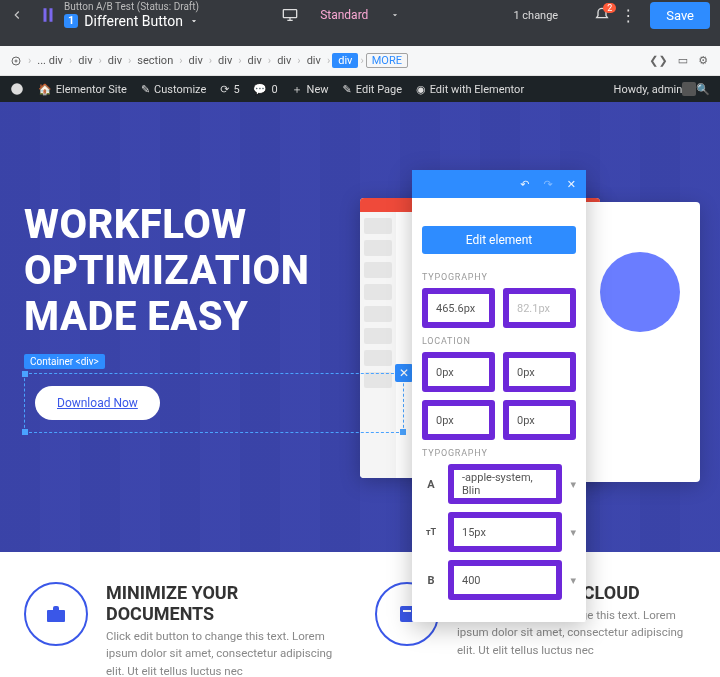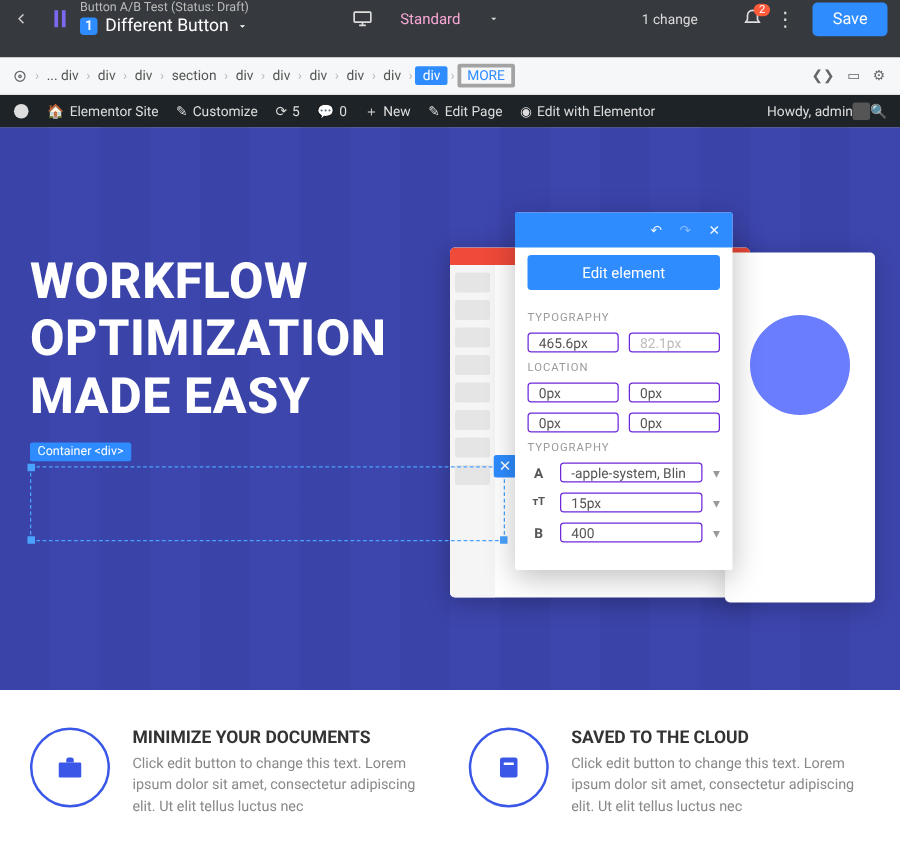--- a/index.html
+++ b/index.html
@@ -17,21 +17,21 @@
 .device{display:flex;align-items:center;gap:22px;font-size:12px;color:#f9a8d4;cursor:pointer}
 .changes{font-size:11px;color:#ddd;margin:0 30px}
 .bell{position:relative;margin:0 6px;color:#ddd}
 .bell .cnt{position:absolute;top:-4px;right:-6px;background:#ff5b3a;color:#fff;border-radius:8px;font-size:9px;padding:0 4px}
 .save-btn{background:#2e8cff;color:#fff;border:none;border-radius:4px;padding:6px 16px;font-size:13px;cursor:pointer;margin-left:10px}
 
 .crumbs{background:#f6f7f8;height:30px;display:flex;align-items:center;font-size:11px;color:#555;border-bottom:1px solid #e3e3e3;padding:0 6px}
 .crumbs .c{display:flex;align-items:center;gap:4px;padding:0 4px}
 .crumbs .sep{color:#bbb;margin:0 2px}
 .crumbs .active{background:#2e8cff;color:#fff;border-radius:2px;padding:1px 6px}
-.crumbs .more{border:3px solid #a3a3a3;color:#2e8cff;border-radius:2px;padding:0 5px}
+.crumbs .more{border:1px solid #a3a3a3;color:#2e8cff;border-radius:2px;padding:0 5px}
 .crumbs .tail{margin-left:auto;display:flex;gap:10px;color:#666;padding-right:6px}
 
 .wpbar{background:#1d2327;color:#ddd;height:26px;display:flex;align-items:center;font-size:11px;gap:14px;padding:0 10px}
 .wpbar .itm{display:flex;align-items:center;gap:4px;cursor:pointer}
 .wpbar .right{margin-left:auto;display:flex;gap:0;align-items:center}
 .wpbar .ava{width:14px;height:14px;background:#555;border-radius:2px}
 
 .hero{position:relative;height:450px;background:linear-gradient(rgba(61,70,180,.85),rgba(61,70,180,.85)),repeating-linear-gradient(90deg,#2a3360 0 40px,#394480 40px 80px);color:#fff;padding:100px 0 0 24px}
 .hero h1{font-size:40px;font-weight:800;line-height:1.15;letter-spacing:.5px}
 .sel-label{display:inline-block;background:#2e8cff;font-size:10px;padding:2px 6px;border-radius:2px;margin-top:14px}
@@ -45,35 +45,35 @@
 .mock .mb-top{height:14px;background:#ef4a3a}
 .mock .mb-side{position:absolute;left:0;top:14px;width:36px;bottom:0;background:#f5f5f5;display:flex;flex-direction:column;gap:6px;padding:6px 4px}
 .mock .mb-side div{height:16px;background:#e5e5e5;border-radius:2px}
 .mock2{position:absolute;top:100px;right:20px;width:120px;height:280px;background:#fff;border-radius:4px;box-shadow:0 4px 20px rgba(0,0,0,.2);overflow:hidden}
 .mock2 .circle{width:80px;height:80px;border-radius:50%;background:#6a7dff;margin:50px auto 0;position:relative}
 
 .panel{position:absolute;top:170px;left:412px;width:174px;background:#fff;border-radius:2px;box-shadow:0 6px 24px rgba(0,0,0,.25);font-size:11px;color:#555;z-index:5}
 .panel-head{background:#2e8cff;height:28px;display:flex;align-items:center;justify-content:flex-end;gap:14px;padding:0 10px;color:#fff}
 .panel-head span{cursor:pointer;opacity:.9}
 .panel-head .dim{opacity:.4}
-.panel-body{padding:6px 10px 14px}
+.panel-body{padding:28px 10px 14px}
 .edit-btn{width:100%;background:#2e8cff;color:#fff;border:none;border-radius:3px;padding:7px 0;font-size:12px;cursor:pointer;margin-bottom:12px}
 .sec-label{font-size:9px;letter-spacing:.8px;color:#9a9a9a;margin:6px 0 6px}
 .row{display:flex;gap:8px;margin-bottom:8px}
-.fld{flex:1;border:1px solid #6d28d9;border-radius:3px;height:16px;display:flex;align-items:center;padding:0 8px;font-size:11px;color:#555;background:#fff}
+.fld{flex:1;border:6px solid #6d28d9;border-radius:3px;height:40px;display:flex;align-items:center;padding:0 8px;font-size:11px;color:#555;background:#fff}
 .fld.ph{color:#bbb}
 .typo-row{display:flex;align-items:center;gap:8px;margin-bottom:8px}
 .typo-ico{width:18px;text-align:center;font-weight:700;color:#555}
 .typo-row .fld{flex:1}
 .typo-row .chev{color:#999;cursor:pointer}
 
 .features{display:flex;gap:30px;padding:30px 24px 0}
 .feat{display:flex;gap:18px;flex:1}
 .ficon{width:64px;height:64px;border:2px solid #3a57e8;border-radius:50%;display:flex;align-items:center;justify-content:center;color:#3a57e8;flex-shrink:0}
-.feat h3{font-size:14px;font-weight:700;color:#333;margin-bottom:4px}
+.feat h3{font-size:18px;font-weight:700;color:#333;margin-bottom:4px}
 .feat p{font-size:11.5px;color:#888;line-height:1.5}
 svg{display:block}
 </style>
 </head>
 <body>
 
 <div class="topbar">
   <div class="back-btn">
     <svg width="14" height="14" viewBox="0 0 24 24" fill="none" stroke="currentColor" stroke-width="2">
         <path d="M15 18l-6-6 6-6"></path>
@@ -198,20 +198,21 @@
     <span>OPTIMIZATION</span><br>
     <span>MADE EASY</span>
   </h1>
   <span class="sel-label">Container &lt;div&gt;</span>
   <div class="sel-box">
     <span class="sqs sq-tl"></span>
       <span class="sqs sq-tr"></span>
       <span class="sqs sq-bl"></span>
       <span class="sqs sq-br"></span>
     <span class="sel-close">✕</span>
+    <button class="dl-btn">Download Now</button>
   </div>
   
 </div>
 
 <div class="panel">
   <div class="panel-head">
     <span>↶</span>
     <span class="dim">↷</span>
     <span>✕</span>
   </div>

